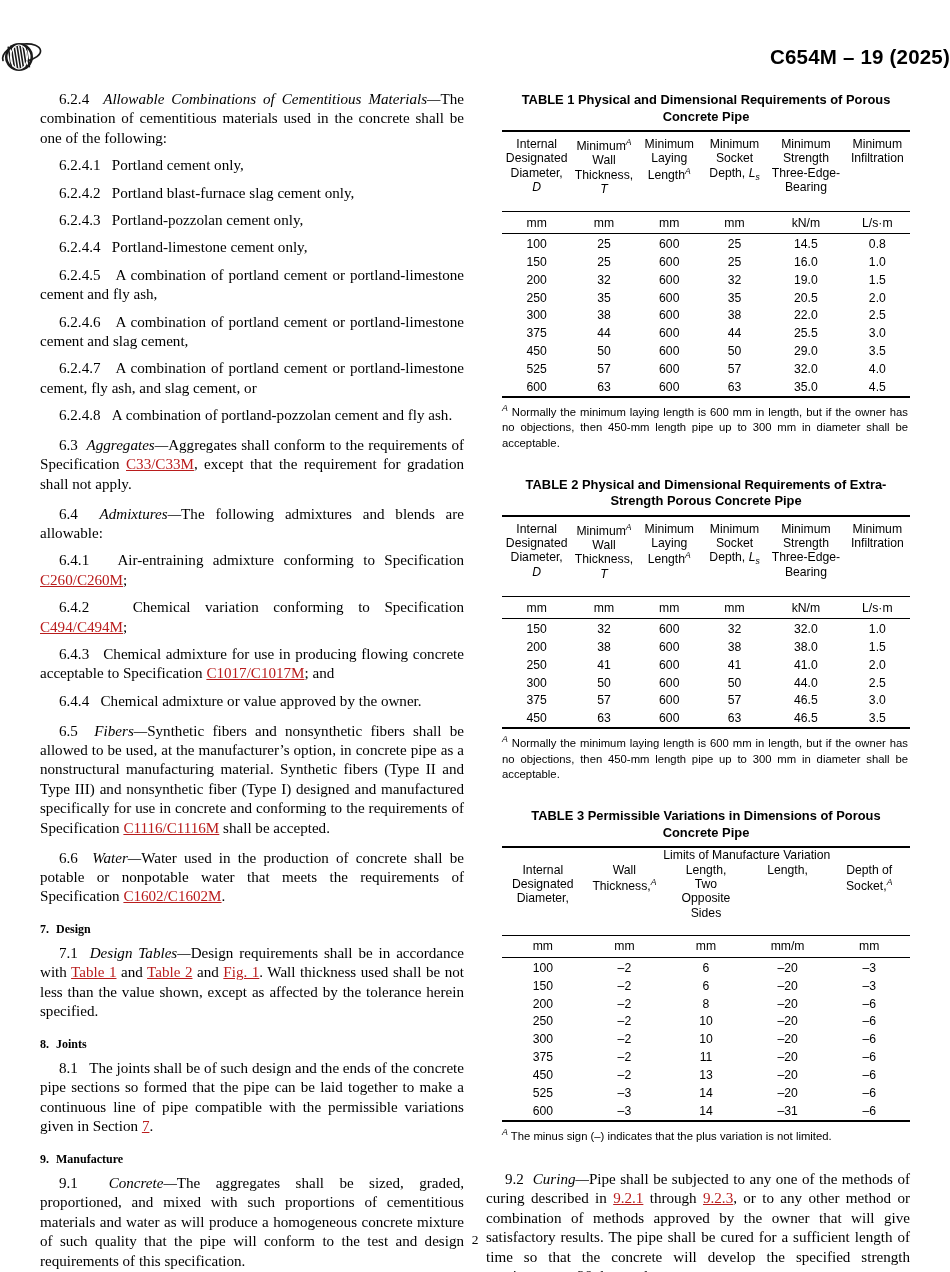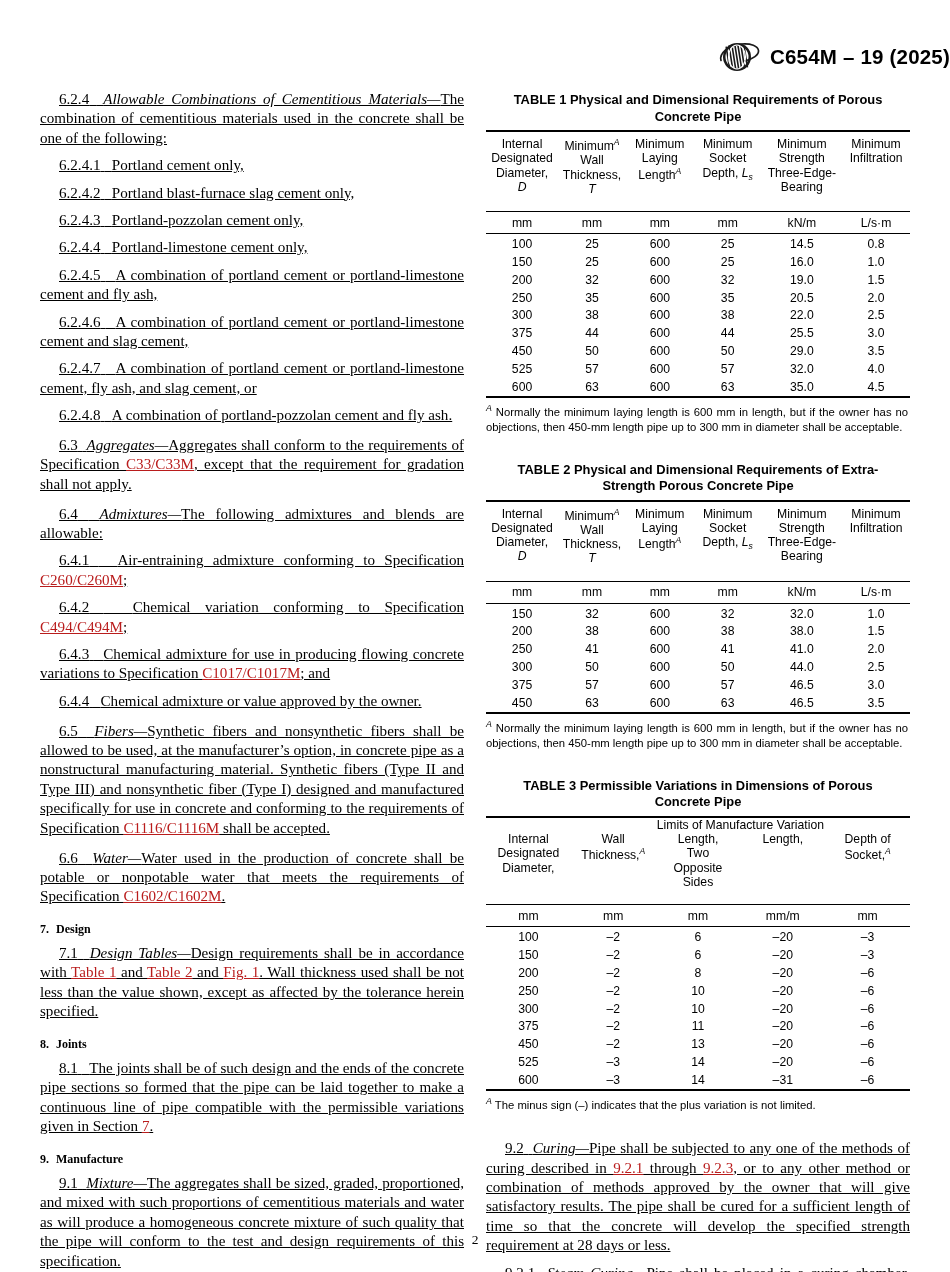--- a/index.html
+++ b/index.html
@@ -12,21 +12,21 @@
     position: relative;
     overflow: hidden;
   }
 
   
   .page-header {
     width: 100%;
     padding-top: 40px;
     display: flex;
     align-items: center;
-    justify-content: flex-end;
+    justify-content: space-between;
     gap: 10px;
   }
   .astm-logo { width: 42px; height: 34px; display:block; }
   .std-designation {
     font-family: "Liberation Sans", "DejaVu Sans", sans-serif;
     font-weight: bold;
     font-size: 20.5px;
     letter-spacing: 0.2px;
     white-space: nowrap;
   }
@@ -48,35 +48,35 @@
   .para {
     font-size: 15.1px;
     line-height: 1.285;
     text-align: justify;
     text-justify: inter-word;
     margin: 0;
     hyphens: manual;
   }
   .para + .para { margin-top: 8px; }
   .para.gap { margin-top: 10.5px; }
-  .indent { text-indent: 19px; text-decoration: underline; }
+  .indent { text-indent: 19px; }
   .num { }
   .it { font-style: italic; }
   .lnk { color: #b91c1c; }
   .sec-head {
     font-family: Liberation Serif, serif;
     font-weight: bold;
     font-size: 12px;
     margin: 15px 0 8px 0;
     line-height: 1.2;
   }
   .sec-head .sn { margin-right: 7px; }
 
   
-  .table-block { margin-bottom: 26px; }
+  .table-block { margin-bottom: 26px; margin-left: 16px; }
   .table-block.first { margin-top: 2px; }
   .tbl-caption {
     font-family: "Liberation Sans", "DejaVu Sans", sans-serif;
     font-weight: bold;
     font-size: 12.9px;
     text-align: center;
     line-height: 1.28;
     padding: 0 8px 5px 8px;
   }
   table.astm {
@@ -208,21 +208,21 @@
     <p class="para indent">
       <span>6.4.1</span>
       <span>&nbsp;&nbsp;</span><span>Air-entraining admixture conforming to Specification </span><a class="lnk" href="#">C260/C260M</a><span>;</span>
     </p>
     <p class="para indent">
       <span>6.4.2</span>
       <span>&nbsp;&nbsp;</span><span>Chemical variation conforming to Specification </span><a class="lnk" href="#">C494/C494M</a><span>;</span>
     </p>
     <p class="para indent">
       <span>6.4.3</span>
-      <span>&nbsp;&nbsp;</span><span>Chemical admixture for use in producing flowing concrete variations to Specification </span><a class="lnk" href="#">C1017/C1017M</a><span>; and</span>
+      <span>&nbsp;&nbsp;</span><span>Chemical admixture for use in producing flowing concrete acceptable to Specification </span><a class="lnk" href="#">C1017/C1017M</a><span>; and</span>
     </p>
     <p class="para indent">
       <span>6.4.4</span>
       <span>&nbsp;&nbsp;</span><span>Chemical admixture or value approved by the owner.</span>
     </p>
 
     <p class="para indent gap">
       <span>6.5</span>
       <span>&nbsp;</span><span class="it">Fibers—</span><span>Synthetic fibers and nonsynthetic fibers shall be allowed to be used, at the manufacturer’s option, in concrete pipe as a nonstructural manufacturing material. Synthetic fibers (Type II and Type III) and nonsynthetic fiber (Type I) designed and manufactured specifically for use in concrete and conforming to the requirements of Specification </span><a class="lnk" href="#">C1116/C1116M</a><span> shall be accepted.</span>
     </p>
@@ -249,21 +249,21 @@
       <span>8.1</span>
       <span>&nbsp;&nbsp;</span><span>The joints shall be of such design and the ends of the concrete pipe sections so formed that the pipe can be laid together to make a continuous line of pipe compatible with the permissible variations given in Section </span><a class="lnk" href="#">7</a><span>.</span>
     </p>
 
     <h2 class="sec-head">
       <span class="sn">9.</span><span>Manufacture</span>
     </h2>
 
     <p class="para indent">
       <span>9.1</span>
-      <span>&nbsp;</span><span class="it">Mixture—</span><span>The aggregates shall be sized, graded, proportioned, and mixed with such proportions of cementitious materials and water as will produce a homogeneous concrete mixture of such quality that the pipe will conform to the test and design requirements of this specification.</span>
+      <span>&nbsp;</span><span class="it">Concrete—</span><span>The aggregates shall be sized, graded, proportioned, and mixed with such proportions of cementitious materials and water as will produce a homogeneous concrete mixture of such quality that the pipe will conform to the test and design requirements of this specification.</span>
     </p>
   </div>
 
   <div class="col col-right">
 
     <div class="table-block first">
       <div class="tbl-caption">TABLE 1 Physical and Dimensional Requirements of Porous Concrete Pipe</div>
       <table class="astm">
         <thead>
           <tr class="hdr">

